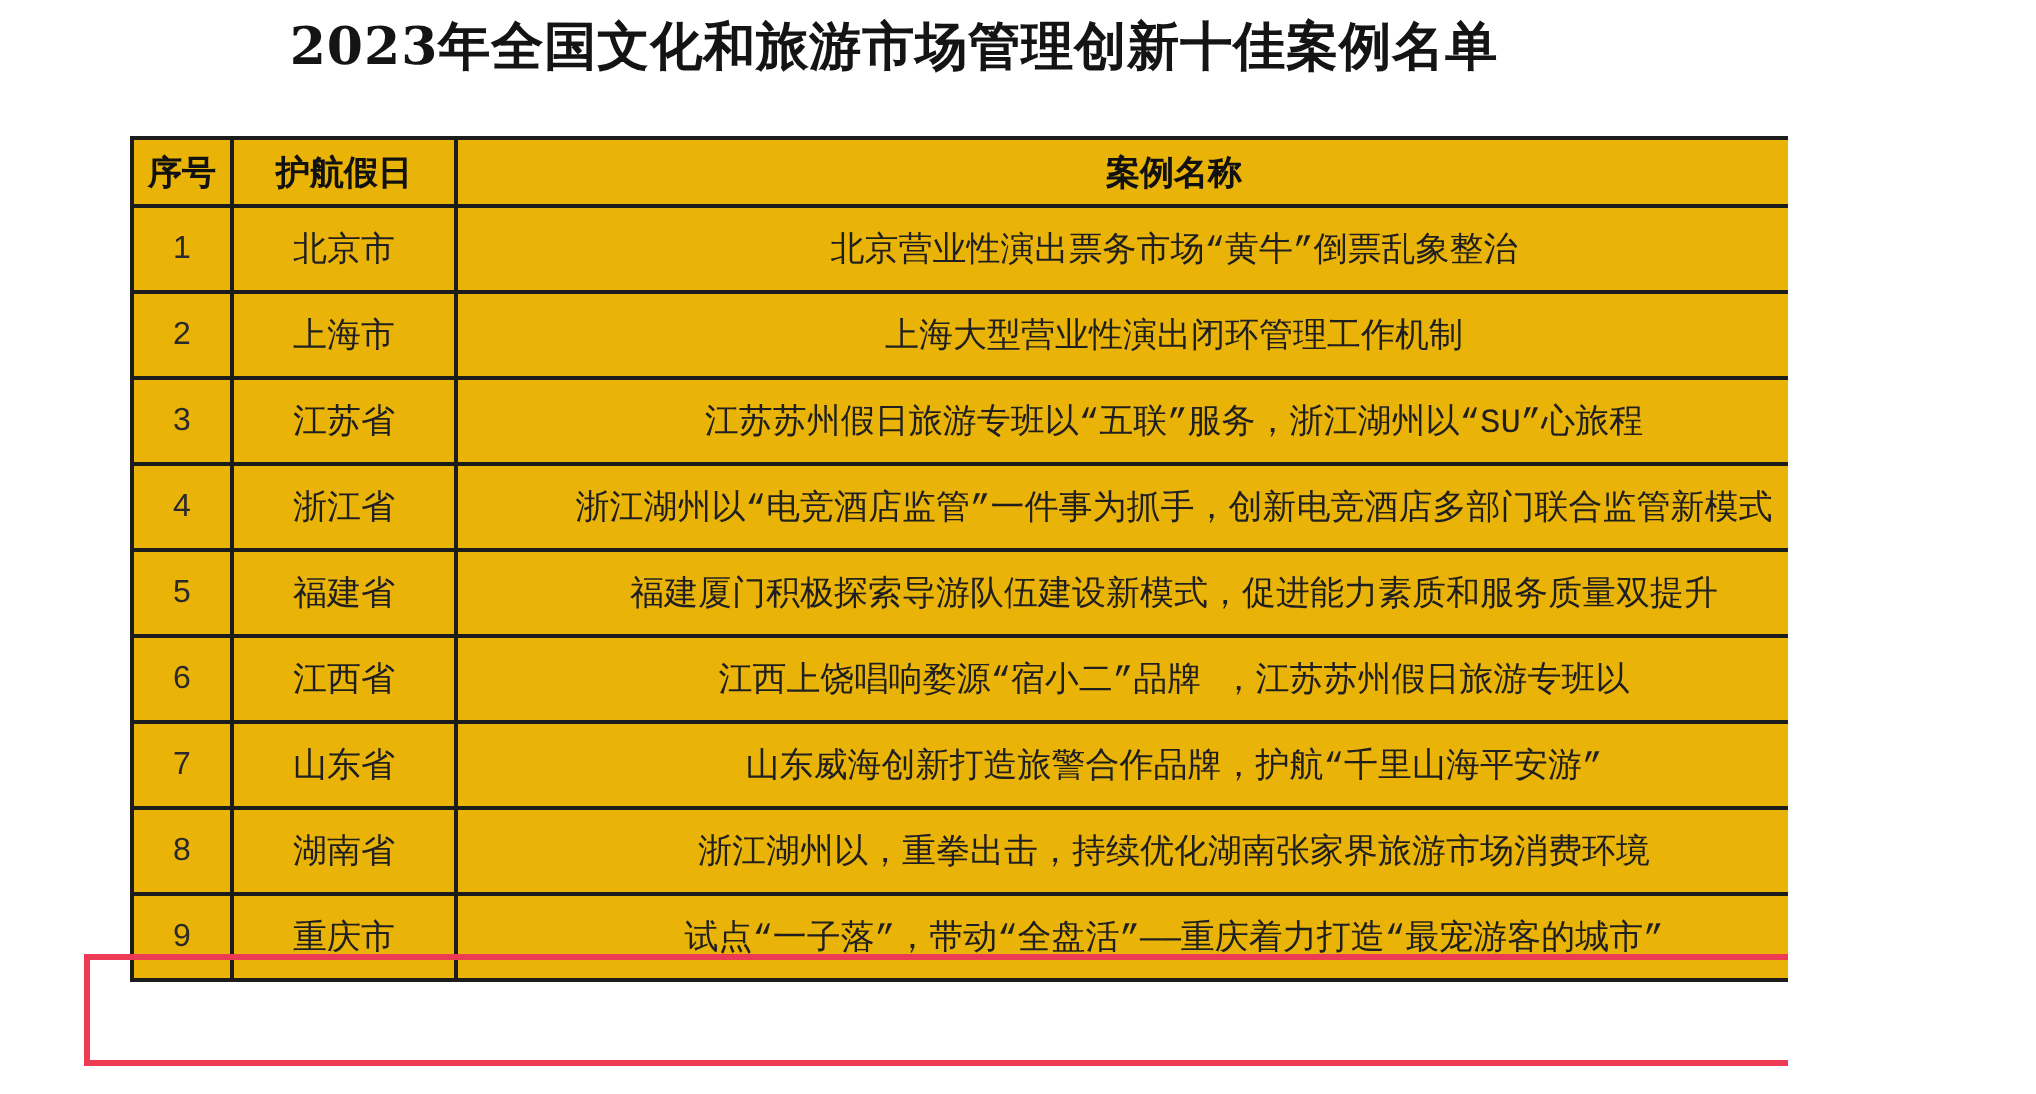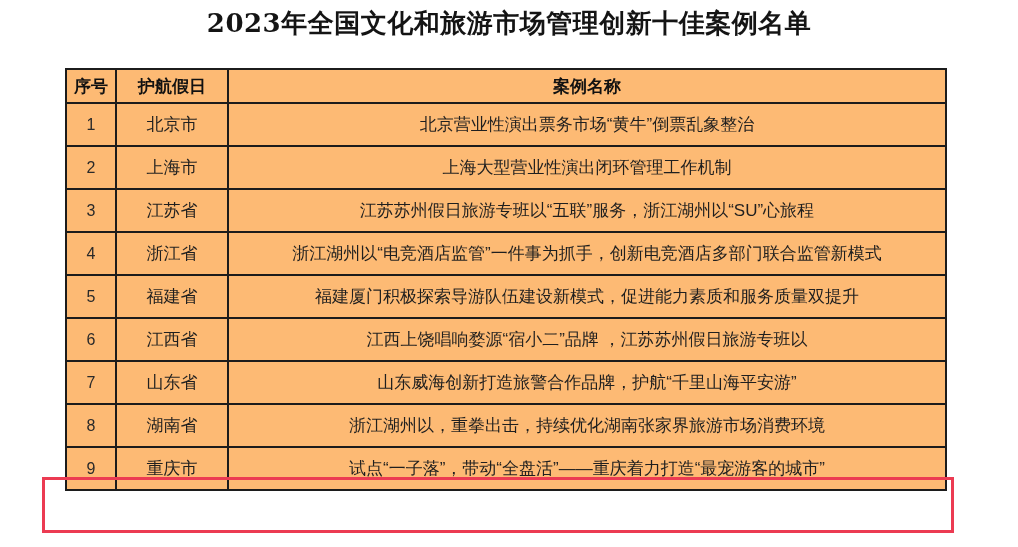--- a/index.html
+++ b/index.html
@@ -1,18 +1,18 @@
 <!DOCTYPE html>
 <html><head>
 <meta charset="utf-8">
 <style>
   html, body { margin: 0; padding: 0; background: #ffffff; }
   .page {
     position: relative;
-    width: 1018px;
+    width: 894px;
     height: 547px;
     background: #ffffff;
     overflow: hidden;
     color: #111111;
     font-family: "Liberation Serif", serif;
   }
   .title {
     position: absolute;
     top: 6px;
     left: 0;
@@ -35,21 +35,21 @@
     font-size: 14px;
     color: #1a1a1a;
   }
   table.cases {
     position: absolute;
     left: 65px;
     top: 68px;
     width: 880px;
     border-collapse: collapse;
     table-layout: fixed;
-    background: #fdba74;
+    background: #eab308;
   }
   table.cases col.c-no { width: 50px; }
   table.cases col.c-prov { width: 112px; }
   table.cases col.c-case { width: 718px; }
   table.cases th, table.cases td {
     border: 2px solid #1c1c1c;
     text-align: center;
     vertical-align: middle;
     padding: 0 4px;
     overflow: hidden;
@@ -62,21 +62,21 @@
     font-size: 17px;
     color: #111111;
   }
   table.cases td { height: 41px; }
   td.no-cell {
     font-family: "Liberation Sans", sans-serif;
     font-size: 16px;
     color: #2a2a2a;
   }
   td.prov-cell, td.case-cell {
-    font-family: Liberation Sans, sans-serif;
+    font-family: Liberation Mono, monospace;
     font-size: 17px;
     color: #1f1f1f;
   }
   .highlight-box {
     position: absolute;
     left: 42px;
     top: 477px;
     width: 912px;
     height: 56px;
     border: 3px solid #ec3b52; 

